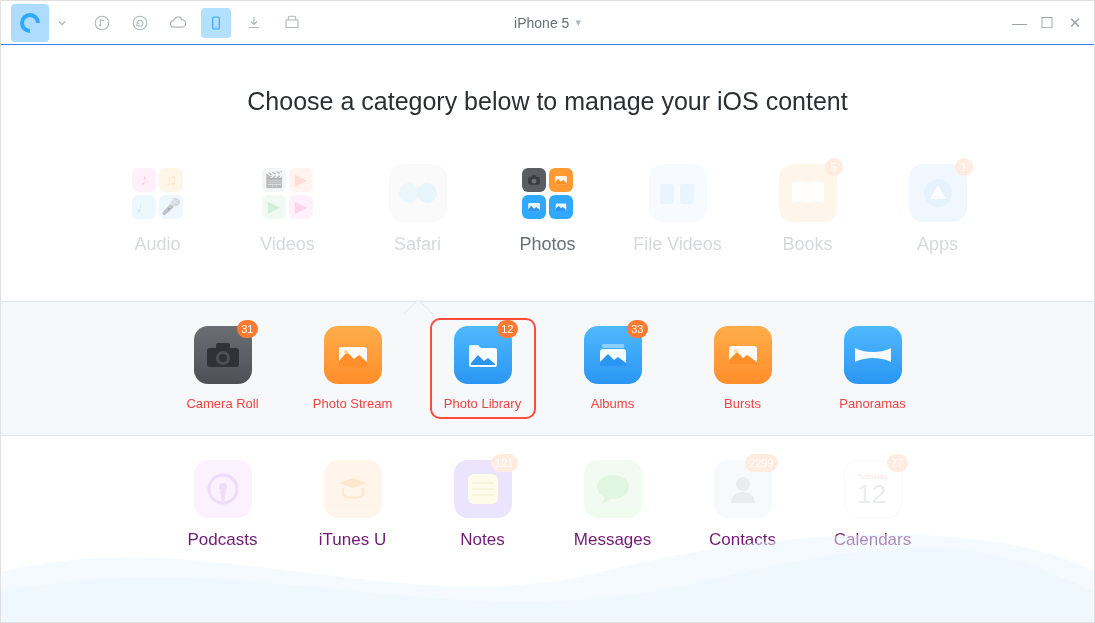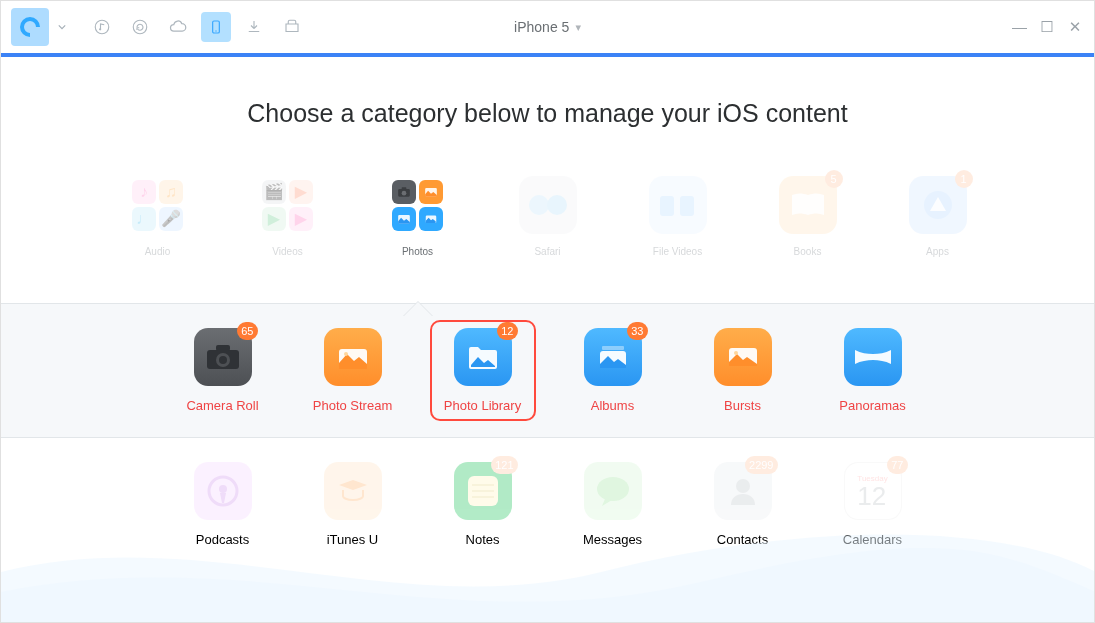--- a/index.html
+++ b/index.html
@@ -13,22 +13,22 @@
     width: 1095px;
     height: 623px;
     background: #ffffff;
     overflow: hidden;
     position: relative;
     border: 1px solid #e0e0e0;
   }
 
   
   .titlebar {
-    height: 56px;
-    border-bottom: 4px solid #3b82f6;
+    height: 44px;
+    border-bottom: 1px solid #3b82f6;
     display: flex;
     align-items: center;
     padding: 0 10px;
     position: relative;
   }
   .app-logo {
     width: 38px;
     height: 38px;
     background: #aedcff;
     border-radius: 4px;
@@ -164,21 +164,21 @@
     border-radius:9px;
     background:#ff7a33;
     color:#fff;
     font-size:11px;
     display:flex; align-items:center; justify-content:center;
     font-weight:500;
   }
   .badge.faded-badge { background:#ffc9a8; }
 
   .cat-label {
-    font-size: 10px;
+    font-size: 18px;
     color: #8b9197;
     white-space: nowrap;
   }
   .cat-label.strong { color:#6a6f73; }
 
   
   .pointer {
     position:absolute;
     left:50%;
     transform: translateX(-50%);
@@ -249,24 +249,24 @@
     width:62px;
   }
   .bottom-icon {
     width:58px; height:58px; border-radius:14px;
     display:flex; align-items:center; justify-content:center;
     position:relative;
     opacity:0.35;
   }
   .bi-podcast { background:#f6d9ff; }
   .bi-itunesu { background:#ffe5c7; }
-  .bi-notes   { background:#22c55e; }
+  .bi-notes   { background:#c4b5fd; }
   .bi-msg     { background:#d8f6d8; }
   .bi-contact { background:#eaeef1; }
-  .bottom-label { font-size:13px; color:#000000; white-space:nowrap; }
+  .bottom-label { font-size:17px; color:#701a75; white-space:nowrap; }
 
   
   .wave {
     position:absolute;
     left:0; right:0; bottom:0;
     height: 110px;
     pointer-events:none;
     opacity:0.5;
   }
 
@@ -349,20 +349,30 @@
   </div>
 
   <div class="cat-item faded">
     <div class="cat-icon">
       <div class="mini m-grey">🎬</div>
         <div class="mini m-peach">▶</div>
       <div class="mini m-green">▶</div>
         <div class="mini m-pink">▶</div>
     </div>
     <span class="cat-label">Videos</span>
+  </div>
+
+  <div class="cat-item faded">
+    <div class="single-icon si-safari">
+      <svg width="46" height="34" viewBox="0 0 46 34">
+          <circle cx="14" cy="17" r="10" fill="#c9e8fb"></circle>
+          <circle cx="32" cy="17" r="10" fill="#c0e4fa"></circle>
+        </svg>
+    </div>
+    <span class="cat-label">Safari</span>
   </div>
 
   <div class="cat-item">
     <div class="cat-icon">
       <div class="mini p-dark">
           <svg width="14" height="12" viewBox="0 0 24 20">
             <rect x="2" y="5" width="20" height="13" rx="2" fill="#3b3e41"></rect>
             <circle cx="12" cy="12" r="4" fill="#6b6e72"></circle>
             <rect x="8" y="2" width="8" height="4" rx="1" fill="#3b3e41"></rect>
           </svg>
@@ -383,30 +393,20 @@
           <svg width="14" height="12" viewBox="0 0 24 20">
             <rect x="3" y="4" width="18" height="13" rx="2" fill="#fff" opacity="0.9"></rect>
             <path d="M3 13l5-5 4 4 3-2 5 4v3H3z" fill="#2a96f2"></path>
           </svg>
         </div>
     </div>
     <span class="cat-label strong">Photos</span>
   </div>
 
   <div class="cat-item faded">
-    <div class="single-icon si-safari">
-      <svg width="46" height="34" viewBox="0 0 46 34">
-          <circle cx="14" cy="17" r="10" fill="#c9e8fb"></circle>
-          <circle cx="32" cy="17" r="10" fill="#c0e4fa"></circle>
-        </svg>
-    </div>
-    <span class="cat-label">Safari</span>
-  </div>
-
-  <div class="cat-item faded">
     <div class="single-icon si-files">
       <svg width="44" height="30" viewBox="0 0 44 30">
           <rect x="4" y="6" width="14" height="20" rx="3" fill="#bfe1ff"></rect>
           <rect x="24" y="6" width="14" height="20" rx="3" fill="#bfe1ff"></rect>
         </svg>
     </div>
     <span class="cat-label">File Videos</span>
   </div>
 
   <div class="cat-item faded">
@@ -440,21 +440,21 @@
 <div class="sub-panel">
 
   <div class="sub-item">
     <div class="sub-icon dark">
       <svg width="36" height="28" viewBox="0 0 36 28">
           <rect x="2" y="7" width="32" height="19" rx="3" fill="#2f3236"></rect>
           <circle cx="18" cy="17" r="7" fill="#4d5054"></circle>
           <circle cx="18" cy="17" r="4" fill="#2f3236"></circle>
           <rect x="11" y="2" width="14" height="6" rx="2" fill="#2f3236"></rect>
         </svg>
-      <div class="badge">65</div>
+      <div class="badge">31</div>
     </div>
     <span class="sub-label">Camera Roll</span>
   </div>
 
   <div class="sub-item">
     <div class="sub-icon orange">
       <svg width="32" height="28" viewBox="0 0 32 28">
           <rect x="2" y="6" width="28" height="20" rx="3" fill="#fff" opacity="0.95"></rect>
           <path d="M2 20l8-9 7 7 5-4 8 7v5H2z" fill="#ff8e2b"></path>
           <circle cx="9" cy="11" r="2" fill="#ffd59a"></circle>

